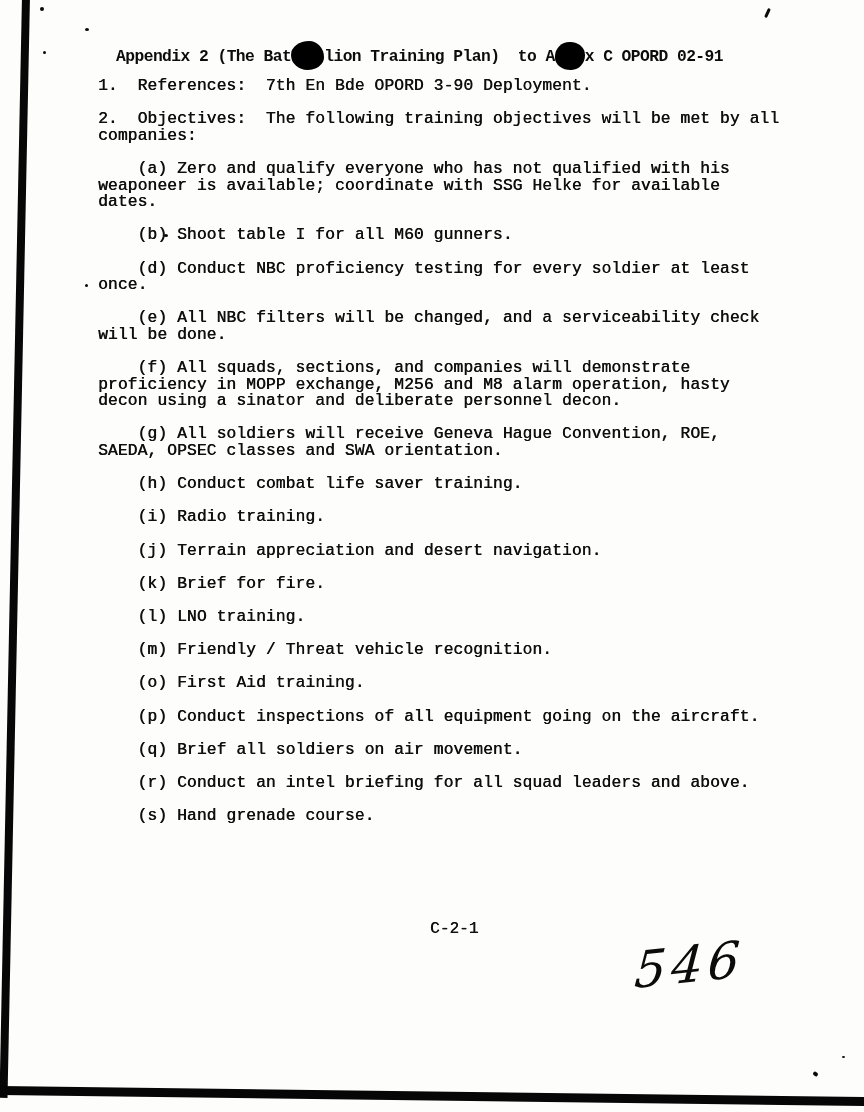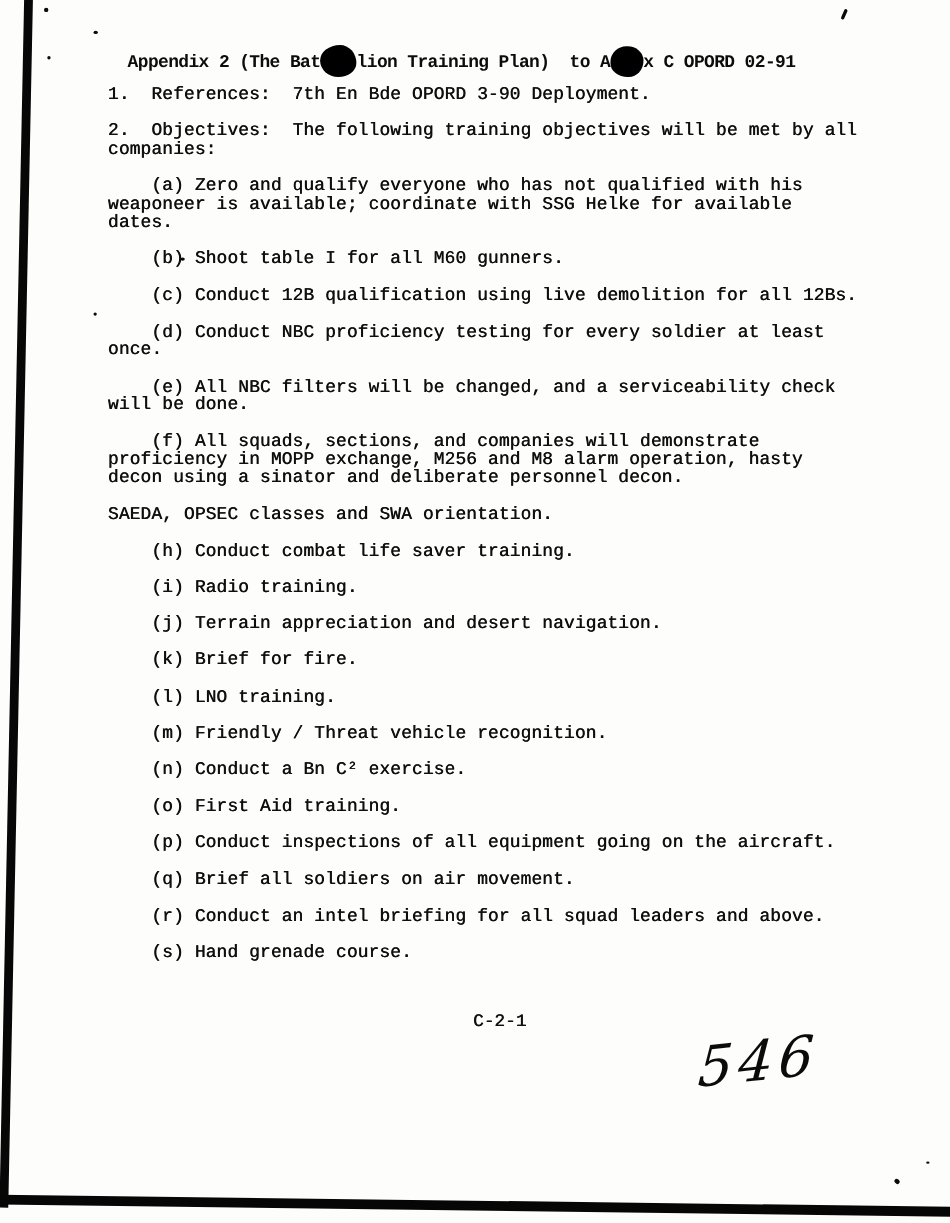--- a/index.html
+++ b/index.html
@@ -116,58 +116,53 @@
       </div>
       <div class="para">
         <div class="line">    (a) Zero and qualify everyone who has not qualified with his</div>
         <div class="line">weaponeer is available; coordinate with SSG Helke for available</div>
         <div class="line">dates.</div>
       </div>
       <div class="para">
         <div class="line">    (b) Shoot table I for all M60 gunners.</div>
       </div>
       <div class="para">
-        <div class="line">    (c) Conduct 12B qualification using live demolition for all 12Bs.</div>
-      </div>
-      <div class="para">
         <div class="line">    (d) Conduct NBC proficiency testing for every soldier at least</div>
         <div class="line">once.</div>
       </div>
       <div class="para">
         <div class="line">    (e) All NBC filters will be changed, and a serviceability check</div>
         <div class="line">will be done.</div>
       </div>
       <div class="para">
         <div class="line">    (f) All squads, sections, and companies will demonstrate</div>
         <div class="line">proficiency in MOPP exchange, M256 and M8 alarm operation, hasty</div>
         <div class="line">decon using a sinator and deliberate personnel decon.</div>
       </div>
       <div class="para">
+        <div class="line">    (g) All soldiers will receive Geneva Hague Convention, ROE,</div>
         <div class="line">SAEDA, OPSEC classes and SWA orientation.</div>
       </div>
       <div class="para">
         <div class="line">    (h) Conduct combat life saver training.</div>
       </div>
       <div class="para">
         <div class="line">    (i) Radio training.</div>
       </div>
       <div class="para">
         <div class="line">    (j) Terrain appreciation and desert navigation.</div>
       </div>
       <div class="para">
         <div class="line">    (k) Brief for fire.</div>
       </div>
       <div class="para">
         <div class="line">    (l) LNO training.</div>
       </div>
       <div class="para">
         <div class="line">    (m) Friendly / Threat vehicle recognition.</div>
-      </div>
-      <div class="para">
-        <div class="line">    (n) Conduct a Bn C² exercise.</div>
       </div>
       <div class="para">
         <div class="line">    (o) First Aid training.</div>
       </div>
       <div class="para">
         <div class="line">    (p) Conduct inspections of all equipment going on the aircraft.</div>
       </div>
       <div class="para">
         <div class="line">    (q) Brief all soldiers on air movement.</div>
       </div>

